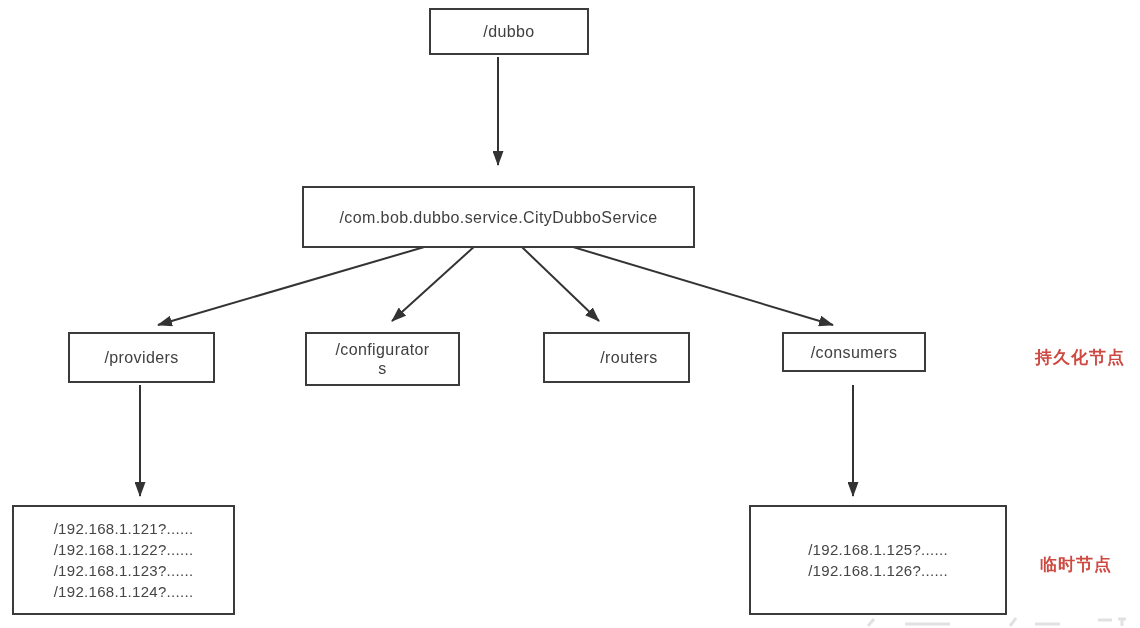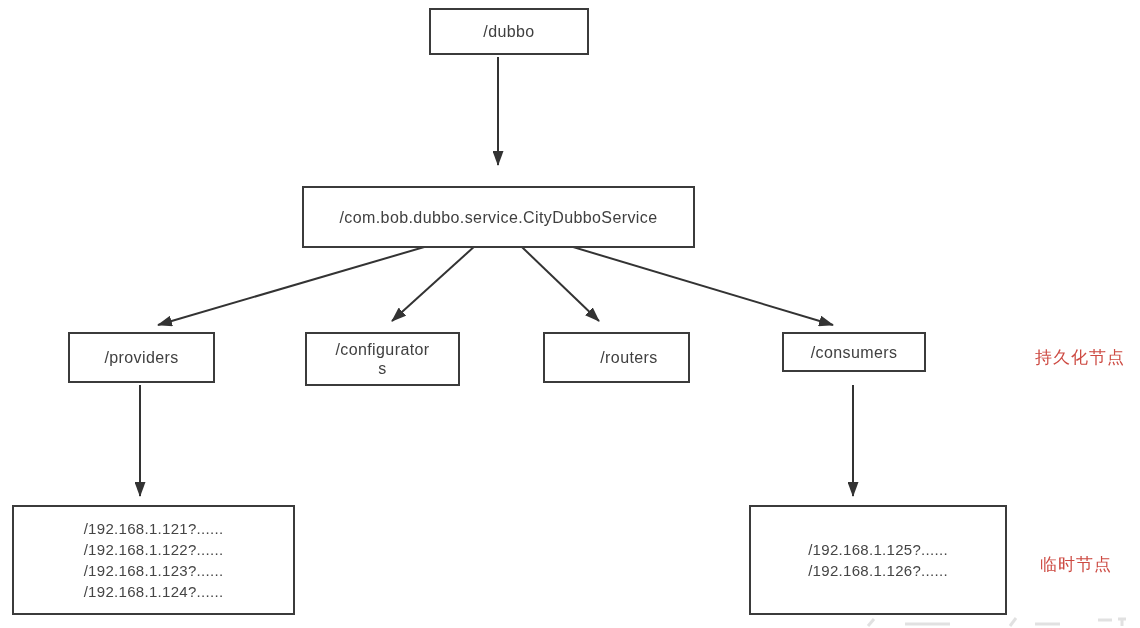--- a/index.html
+++ b/index.html
@@ -38,34 +38,34 @@
     text-align: center;
     z-index: 1;
     line-height: 19px;
   }
   .node-dubbo        { left: 429px; top: 8px;   width: 160px; height: 47px; }
   .node-service      { left: 302px; top: 186px; width: 393px; height: 62px; }
   .node-providers    { left: 68px;  top: 332px; width: 147px; height: 51px; }
   .node-configurators{ left: 305px; top: 332px; width: 155px; height: 54px; }
   .node-routers      { left: 543px; top: 332px; width: 147px; height: 51px; padding-left: 25px; }
   .node-consumers    { left: 782px; top: 332px; width: 144px; height: 40px; }
-  .node-provider-list{ left: 12px;  top: 505px; width: 283px; height: 110px; }
+  .node-provider-list{ left: 12px;  top: 505px; width: 223px; height: 110px; }
   .node-consumer-list{ left: 725px; top: 505px; width: 258px; height: 110px; }
   .ip-line {
     display: block;
     font-size: 15px;
     line-height: 21px;
     letter-spacing: 0.3px;
     color: #454545;
     white-space: nowrap;
   }
   .annotation {
     position: absolute;
     font-size: 17px;
-    font-weight: normal;
+    font-weight: bold;
     letter-spacing: 1px;
     z-index: 1;
     white-space: nowrap;
   }
   .annotation-persistent { left: 1035px; top: 346px; }
   .annotation-ephemeral  { left: 1040px; top: 553px; }
   .two-line span { display: block; }
 </style>
 </head>
 <body>

